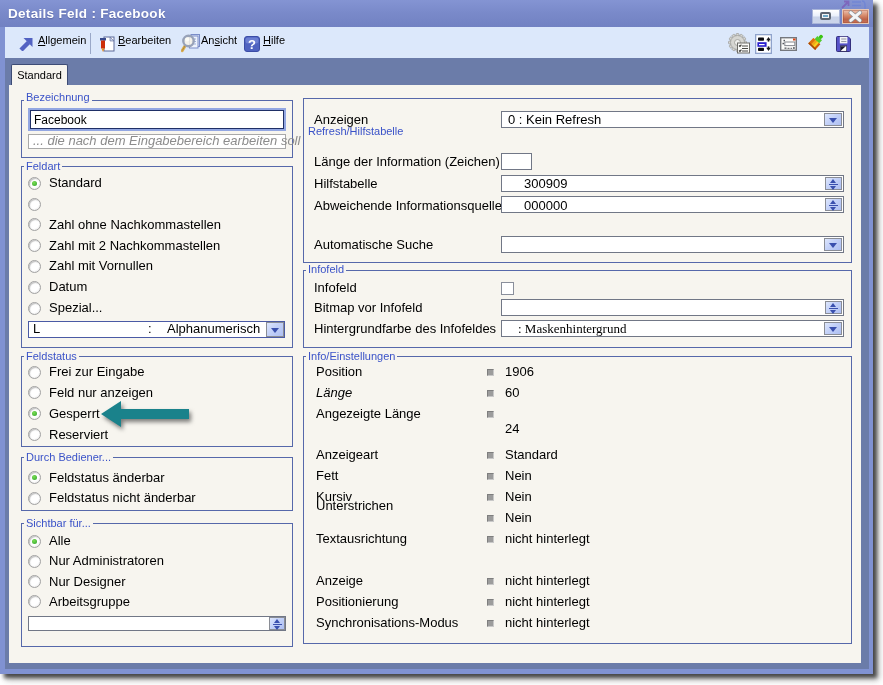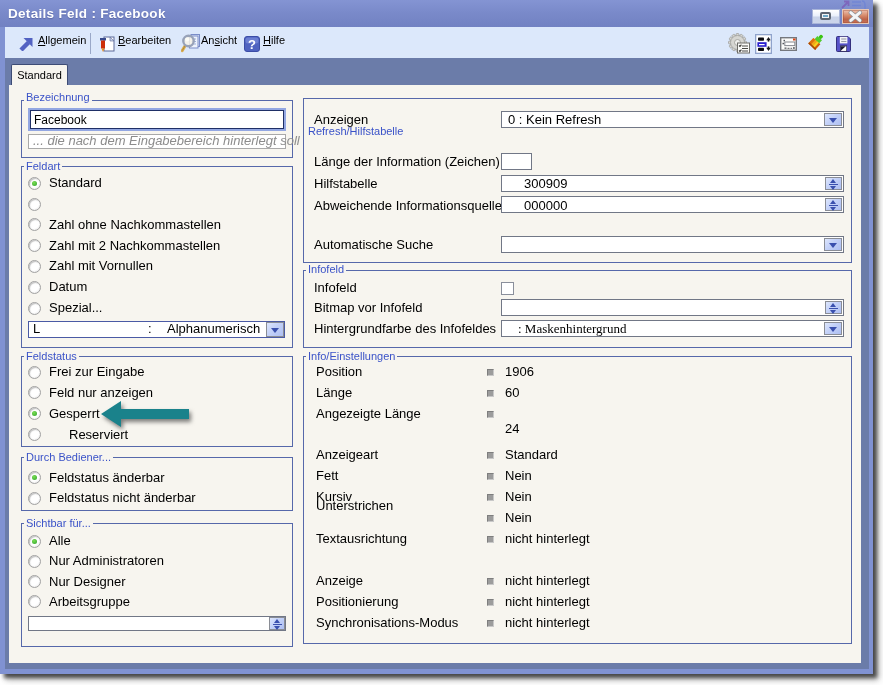--- a/index.html
+++ b/index.html
@@ -48,21 +48,21 @@
  <div id="toolbar"></div>
  <div id="tabstrip"></div>
  <div id="tab">Standard</div>
  <div id="content"></div>
 
  <div class="grp" style="left:21px;top:100px;width:270px;height:56px;"></div>
  <div class="glbl" style="left:24px;top:91px;">Bezeichnung</div>
  <div class="inp" style="left:30px;top:110px;width:252px;height:17px;border:1px solid #1f2f66;outline:2px solid #93a7e2;outline-offset:0px;"></div>
  <div class="t" style="left:34px;top:113px;font-size:12px;">Facebook</div>
  <div class="inp" style="left:28px;top:134px;width:256px;height:13px;border:1px solid #a9a9a9;"></div>
- <div class="t" style="left:33px;top:134px;color:#8c8c8c;font-style:italic;">... die nach dem Eingabebereich hinterlegt soll</div>
+ <div class="t" style="left:33px;top:134px;color:#8c8c8c;font-style:italic;">... die nach dem Eingabebereich earbeiten soll</div>
 
  <div class="grp" style="left:21px;top:166px;width:270px;height:180px;"></div>
  <div class="glbl" style="left:24px;top:160px;">Feldart</div>
  <div class="rad on" style="left:28px;top:177px;"></div>
     <div class="t" style="left:49px;top:176px;">Standard</div>
  <div class="rad" style="left:28px;top:198px;"></div>
  <div class="rad" style="left:28px;top:218px;"></div>
     <div class="t" style="left:49px;top:218px;">Zahl ohne Nachkommastellen</div>
  <div class="rad" style="left:28px;top:239px;"></div>
     <div class="t" style="left:49px;top:239px;">Zahl mit 2 Nachkommastellen</div>
@@ -80,21 +80,21 @@
 
  <div class="grp" style="left:21px;top:356px;width:270px;height:89px;"></div>
  <div class="glbl" style="left:24px;top:350px;">Feldstatus</div>
  <div class="rad" style="left:28px;top:366px;"></div>
     <div class="t" style="left:49px;top:365px;">Frei zur Eingabe</div>
  <div class="rad" style="left:28px;top:386px;"></div>
     <div class="t" style="left:49px;top:386px;">Feld nur anzeigen</div>
  <div class="rad on" style="left:28px;top:407px;"></div>
     <div class="t" style="left:49px;top:407px;">Gesperrt</div>
  <div class="rad" style="left:28px;top:428px;"></div>
-    <div class="t" style="left:49px;top:428px;margin-left:20px;">Reserviert</div>
+    <div class="t" style="left:49px;top:428px;">Reserviert</div>
  <svg style="position:absolute;left:99px;top:398px;" width="98" height="36">
   <polygon points="2,16 22,3 22,11 90,11 90,21 22,21 22,29" fill="#1a828b" style="filter:drop-shadow(2px 3px 2px rgba(60,60,60,.65));"></polygon>
  </svg>
 
  <div class="grp" style="left:21px;top:457px;width:270px;height:52px;"></div>
  <div class="glbl" style="left:24px;top:451px;">Durch Bediener...</div>
  <div class="rad on" style="left:28px;top:471px;"></div>
     <div class="t" style="left:49px;top:471px;">Feldstatus änderbar</div>
  <div class="rad" style="left:28px;top:492px;"></div>
     <div class="t" style="left:49px;top:491px;">Feldstatus nicht änderbar</div>
@@ -165,21 +165,21 @@
  <div class="inp" style="left:501px;top:320px;width:341px;height:15px;">
   <div class="ddbtn"></div>
  </div>
  <div class="t" style="left:518px;top:322px;font-family:Liberation Serif, serif;">: Maskenhintergrund</div>
 
  <div class="grp" style="left:303px;top:356px;width:547px;height:286px;"></div>
  <div class="glbl" style="left:306px;top:350px;">Info/Einstellungen</div>
  <div class="t" style="left:316px;top:365px;">Position</div>
     <div class="ib" style="left:487px;top:369px;"></div>
     <div class="t" style="left:505px;top:365px;">1906</div>
- <div class="t" style="left:316px;top:386px;">Länge</div>
+ <div class="t" style="left:316px;top:386px;font-style:italic;">Länge</div>
     <div class="ib" style="left:487px;top:390px;"></div>
     <div class="t" style="left:505px;top:386px;">60</div>
  <div class="t" style="left:316px;top:407px;">Angezeigte Länge</div>
     <div class="ib" style="left:487px;top:411px;"></div>
     <div class="t" style="left:505px;top:422px;">24</div>
  <div class="t" style="left:316px;top:448px;">Anzeigeart</div>
     <div class="ib" style="left:487px;top:452px;"></div>
     <div class="t" style="left:505px;top:448px;">Standard</div>
  <div class="t" style="left:316px;top:469px;">Fett</div>
     <div class="ib" style="left:487px;top:473px;"></div>

